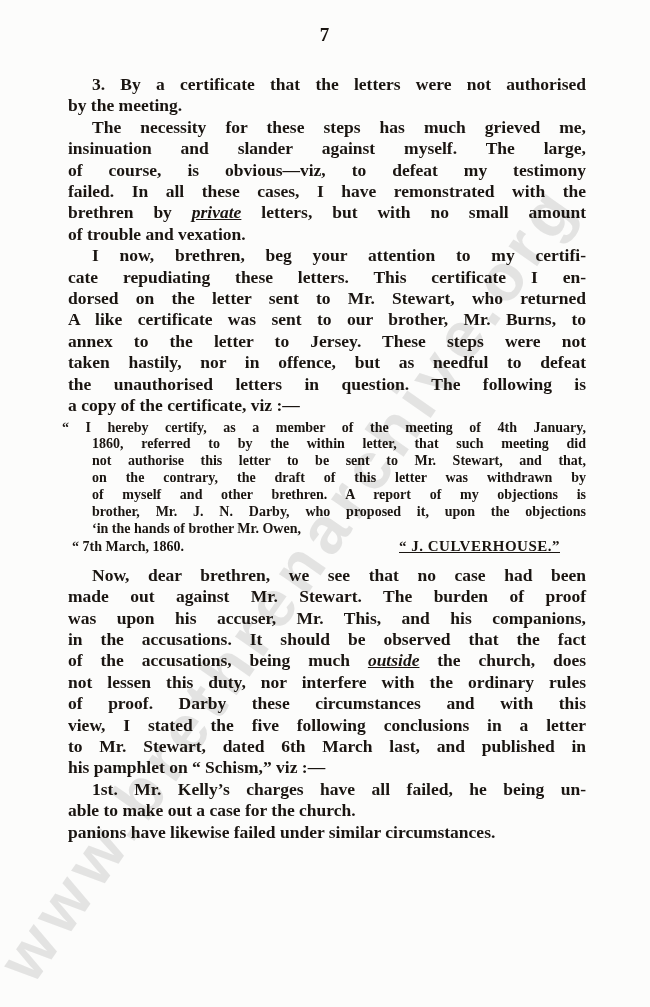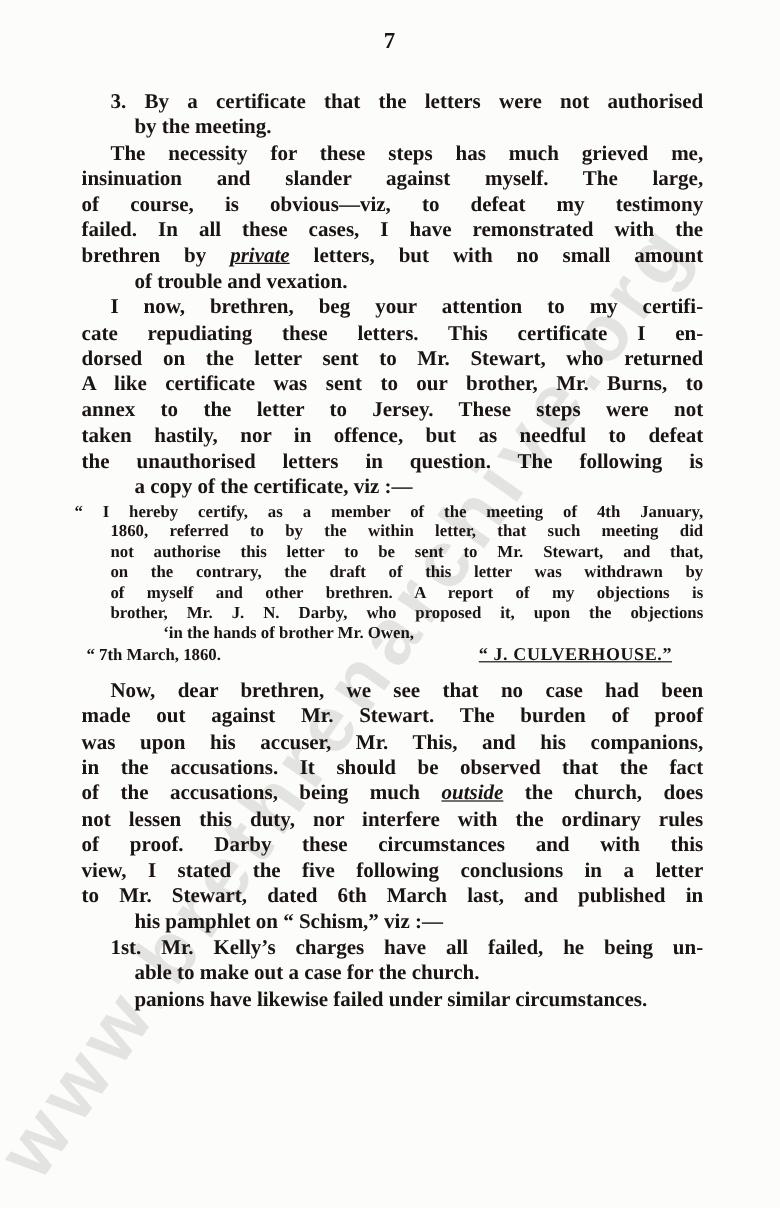--- a/index.html
+++ b/index.html
@@ -40,21 +40,21 @@
     width:518px;
     font-size:17.5px;
     line-height:21.4px;
   }
   .para{margin:0;}
   .ln{
     text-align:justify;
     text-align-last:justify;
     -moz-text-align-last:justify;
   }
-  .ln.end{text-align-last:left;margin-left:44px;-moz-text-align-last:left;}
+  .ln.end{text-align-last:left;-moz-text-align-last:left;}
   .ln.ind{text-indent:24px;}
   .cert{
     margin:3px 0 9px -6px;
     width:524px;
     font-size:14px;
     line-height:16.9px;
   }
   .cert .hang{padding-left:30px;box-sizing:border-box;}
   .sigrow{
     display:flex;

